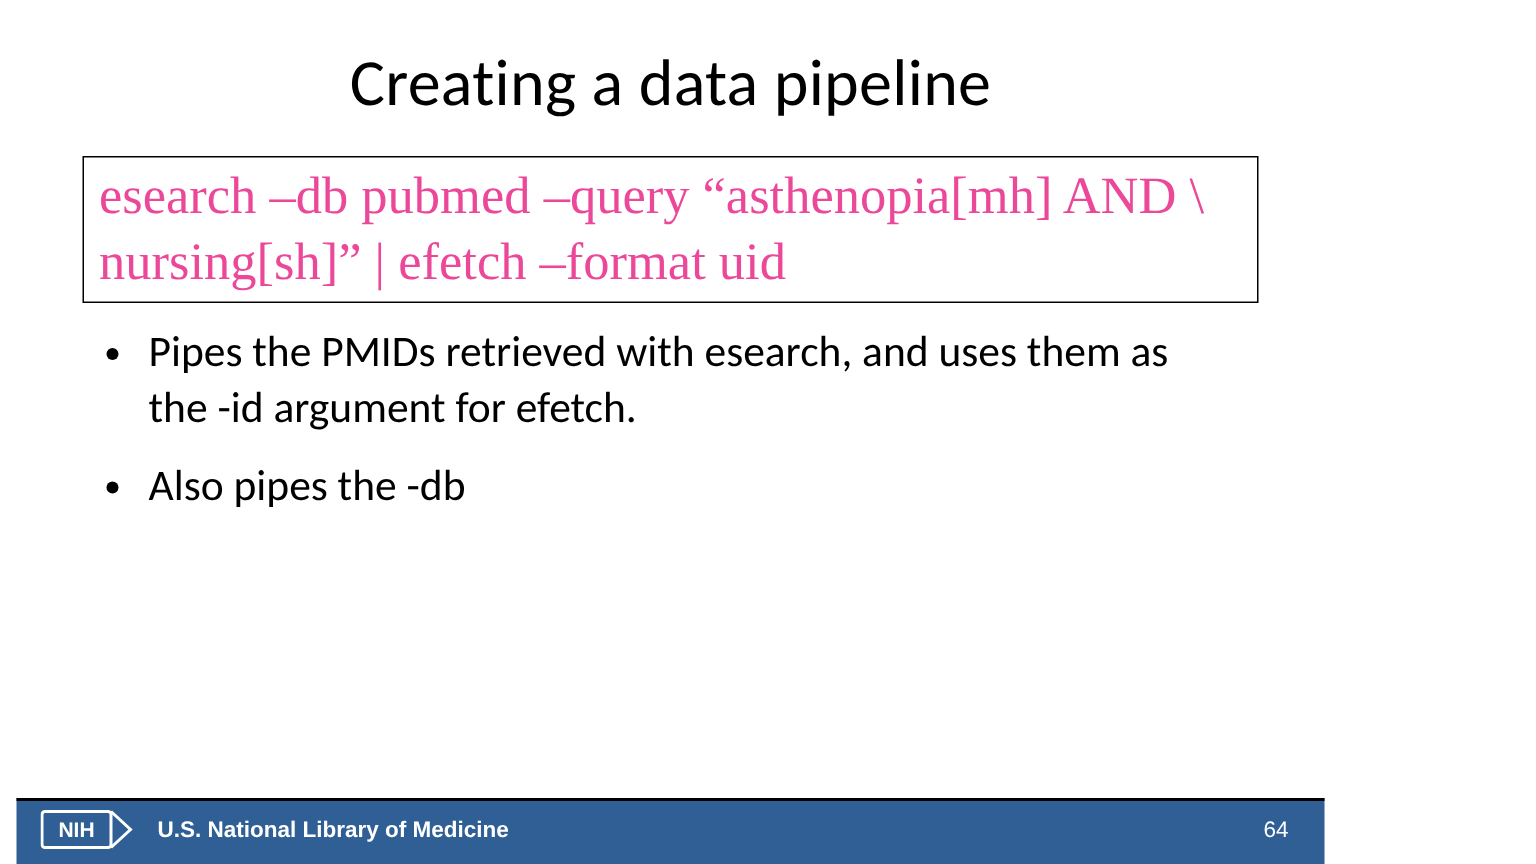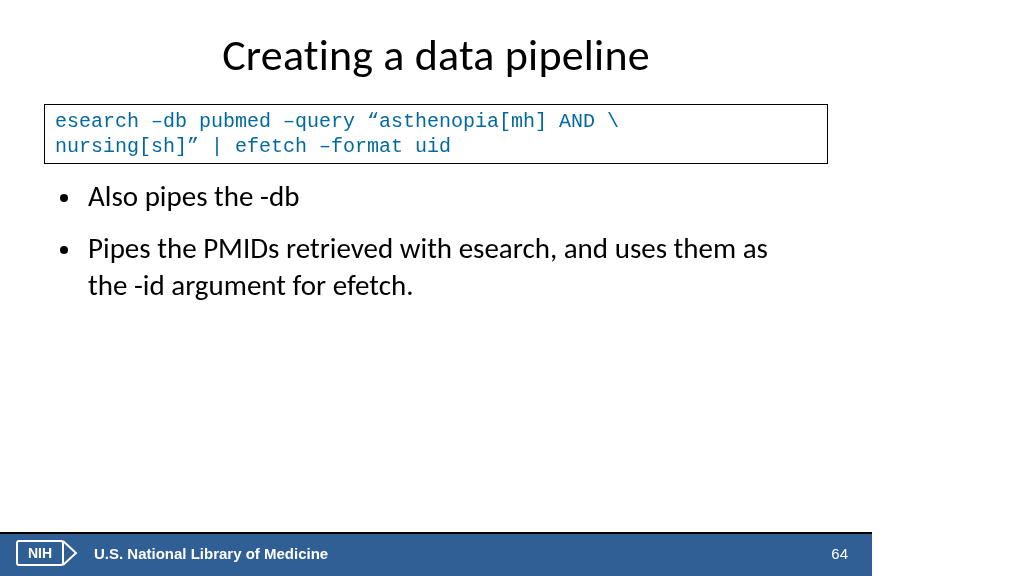--- a/index.html
+++ b/index.html
@@ -10,38 +10,39 @@
     font-family: "Segoe UI", "Helvetica Neue", Arial, sans-serif;
     background: #fff;
     overflow: hidden;
     position: relative;
   }
   .slide {
     width: 872px;
     height: 576px;
     position: relative;
     box-sizing: border-box;
+    margin-left: 11px;
   }
   .title {
     text-align: center;
     font-size: 44px;
     font-weight: 400;
     color: #000;
     padding-top: 28px;
     letter-spacing: 0.2px;
     font-family: Calibri, "Segoe UI", Arial, sans-serif;
   }
   .code-box {
     margin: 22px 44px 0 44px;
     border: 1px solid #000;
     padding: 4px 10px 4px 10px;
-    font-family: Liberation Mono, monospace;
-    font-size: 20px;
+    font-family: Liberation Serif, serif;
+    font-size: 35px;
     line-height: 1.25;
-    color: #0369a1;
+    color: #ec4899;
     white-space: pre-wrap;
   }
   .bullets {
     margin: 14px 60px 0 60px;
   }
   .bullet-row {
     display: flex;
     align-items: flex-start;
     margin-bottom: 14px;
   }
@@ -99,25 +100,25 @@
 <div class="slide">
 
   <div class="title">Creating a data pipeline</div>
 
   <div class="code-box"><span>esearch –db pubmed –query “asthenopia[mh] AND \</span>
 <span>nursing[sh]” | efetch –format uid</span></div>
 
   <div class="bullets">
     <div class="bullet-row">
       <div class="bullet-dot"></div>
-      <div class="bullet-text">Also pipes the -db</div>
+      <div class="bullet-text">Pipes the PMIDs retrieved with esearch, and uses them as the -id argument for efetch.</div>
     </div>
     <div class="bullet-row">
       <div class="bullet-dot"></div>
-      <div class="bullet-text">Pipes the PMIDs retrieved with esearch, and uses them as the -id argument for efetch.</div>
+      <div class="bullet-text">Also pipes the -db</div>
     </div>
   </div>
 
   <div class="footer">
     <div class="footer-left">
       <span class="nih-badge">
         <svg width="70" height="26" viewBox="0 0 70 26">
           <rect x="1" y="1" width="46" height="24" rx="2" fill="none" stroke="#fff" stroke-width="2"></rect>
           <text x="24" y="18" text-anchor="middle" font-family="Arial" font-weight="700" font-size="14" fill="#fff">NIH</text>
           <polyline points="47,1 60,13 47,25" fill="none" stroke="#fff" stroke-width="2"></polyline>

